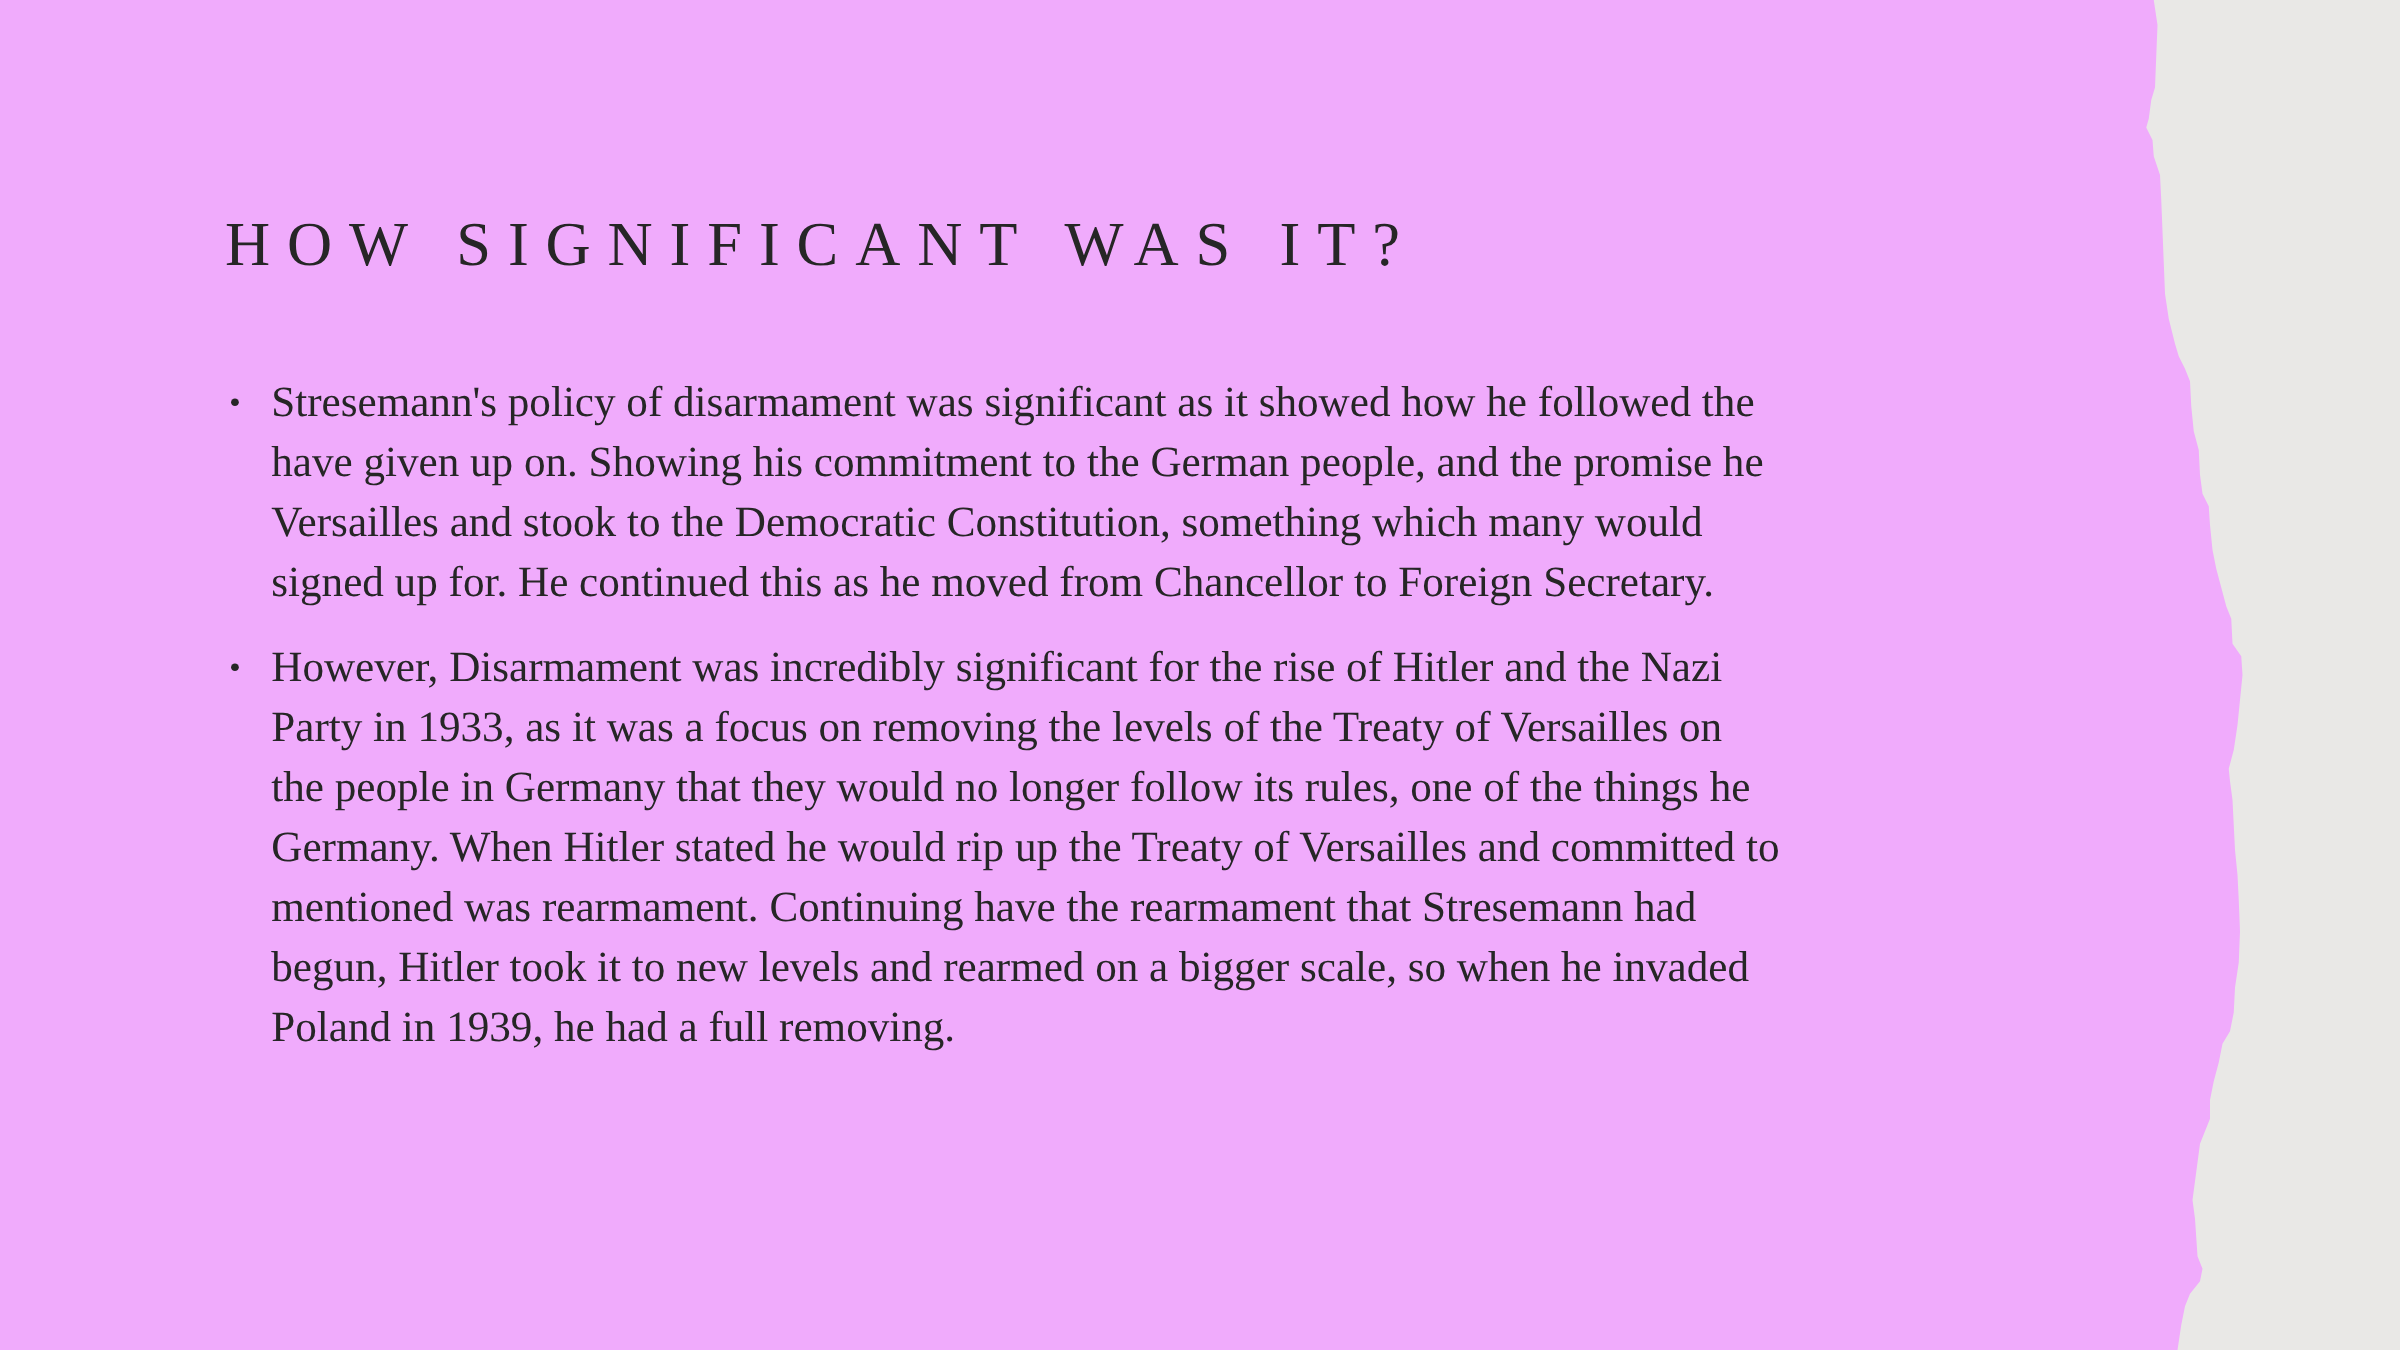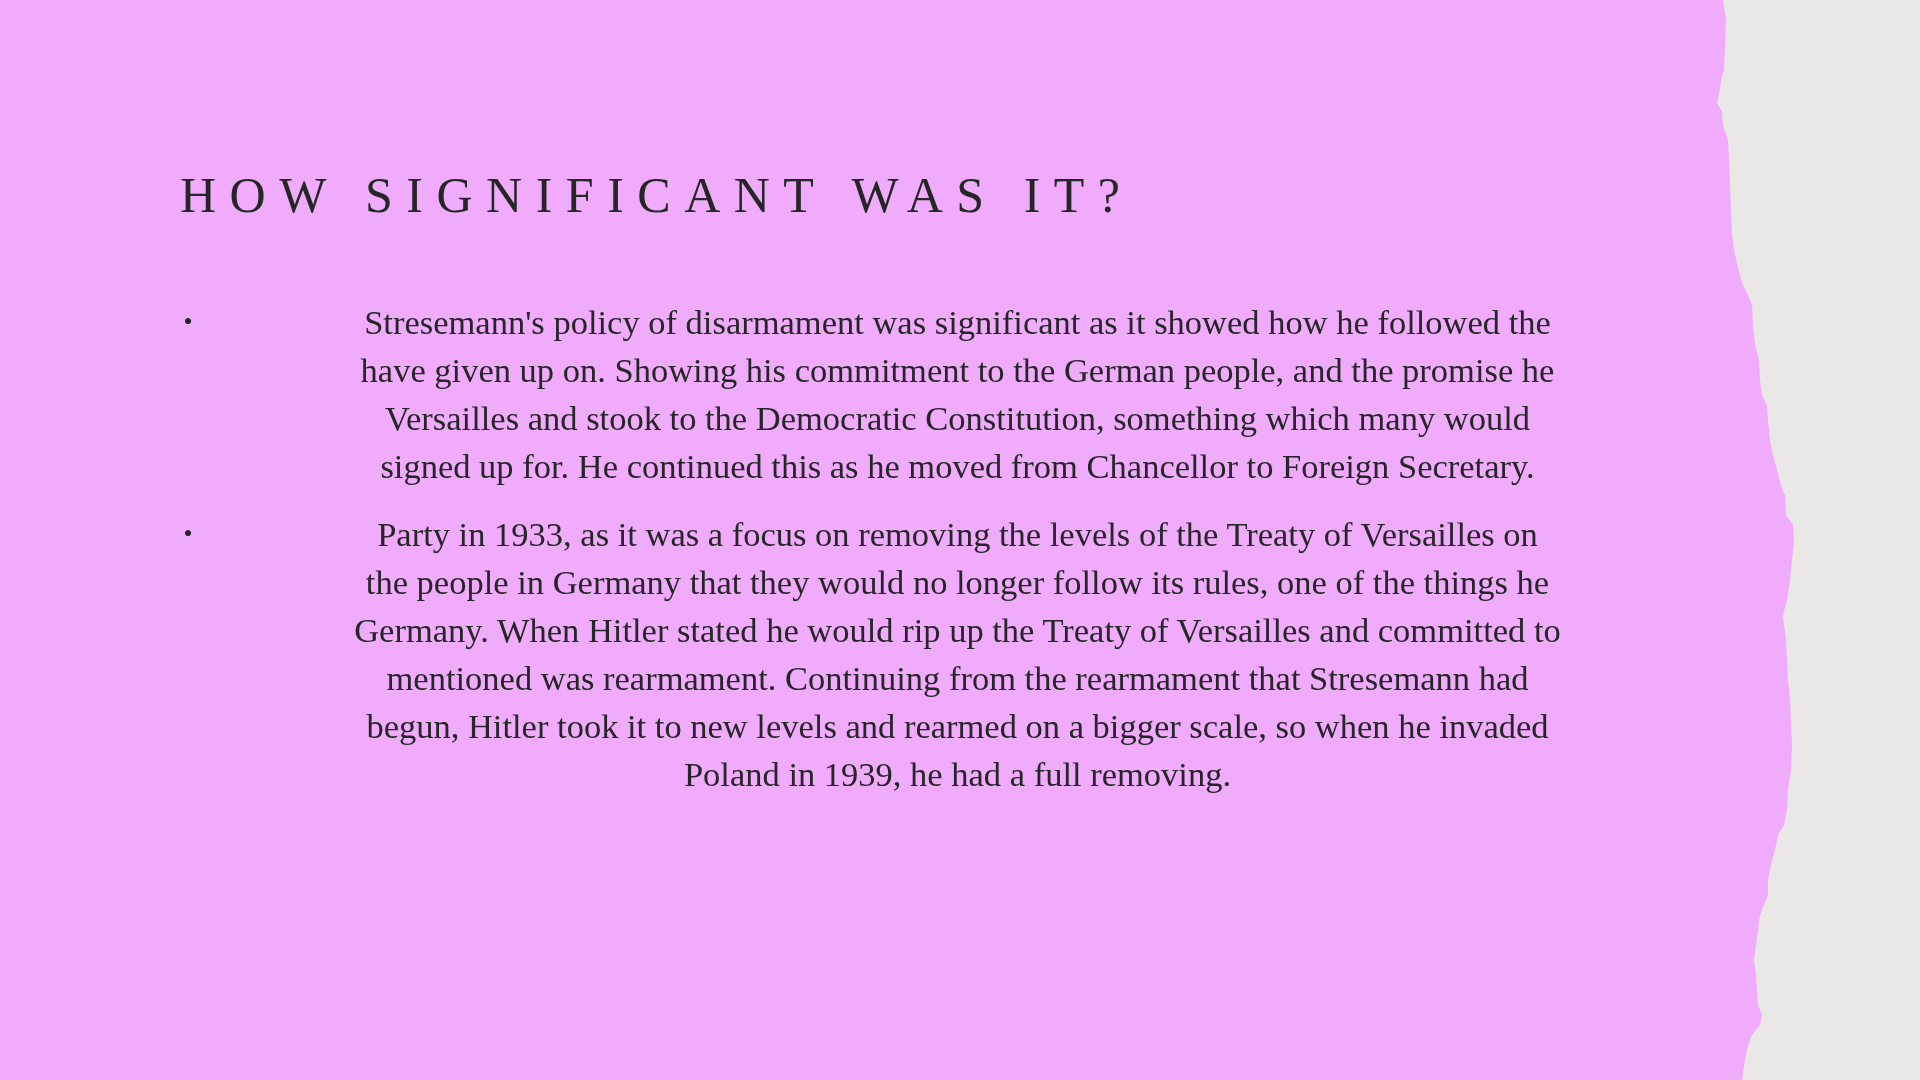--- a/index.html
+++ b/index.html
@@ -62,21 +62,20 @@
     top: 0;
     width: 20px;
     text-align: center;
     font-size: 26px;
     line-height: 48px;
     color: #262626;
   }
   .line {
     display: block;
     white-space: nowrap;
-    text-align: center;
   }
 </style>
 </head>
 <body>
 
 <div class="slide">
 
   <svg class="torn-edge" viewBox="0 0 1920 1080" xmlns="http://www.w3.org/2000/svg">
     <path fill="#e9e8e6" d="
       M1723,0
@@ -102,22 +101,23 @@
   <ul class="content">
     <li class="bullet-item">
       <span class="bullet-dot">•</span>
       <span class="line">Stresemann's policy of disarmament was significant as it showed how he followed the</span>
       <span class="line">have given up on. Showing his commitment to the German people, and the promise he</span>
       <span class="line">Versailles and stook to the Democratic Constitution, something which many would</span>
       <span class="line">signed up for. He continued this as he moved from Chancellor to Foreign Secretary.</span>
     </li>
     <li class="bullet-item">
       <span class="bullet-dot">•</span>
+      <span class="line">However, Disarmament was incredibly significant for the rise of Hitler and the Nazi</span>
       <span class="line">Party in 1933, as it was a focus on removing the levels of the Treaty of Versailles on</span>
       <span class="line">the people in Germany that they would no longer follow its rules, one of the things he</span>
       <span class="line">Germany. When Hitler stated he would rip up the Treaty of Versailles and committed to</span>
-      <span class="line">mentioned was rearmament. Continuing from the rearmament that Stresemann had</span>
+      <span class="line">mentioned was rearmament. Continuing have the rearmament that Stresemann had</span>
       <span class="line">begun, Hitler took it to new levels and rearmed on a bigger scale, so when he invaded</span>
       <span class="line">Poland in 1939, he had a full removing.</span>
     </li>
   </ul>
 
 </div>
 
 </body></html>

